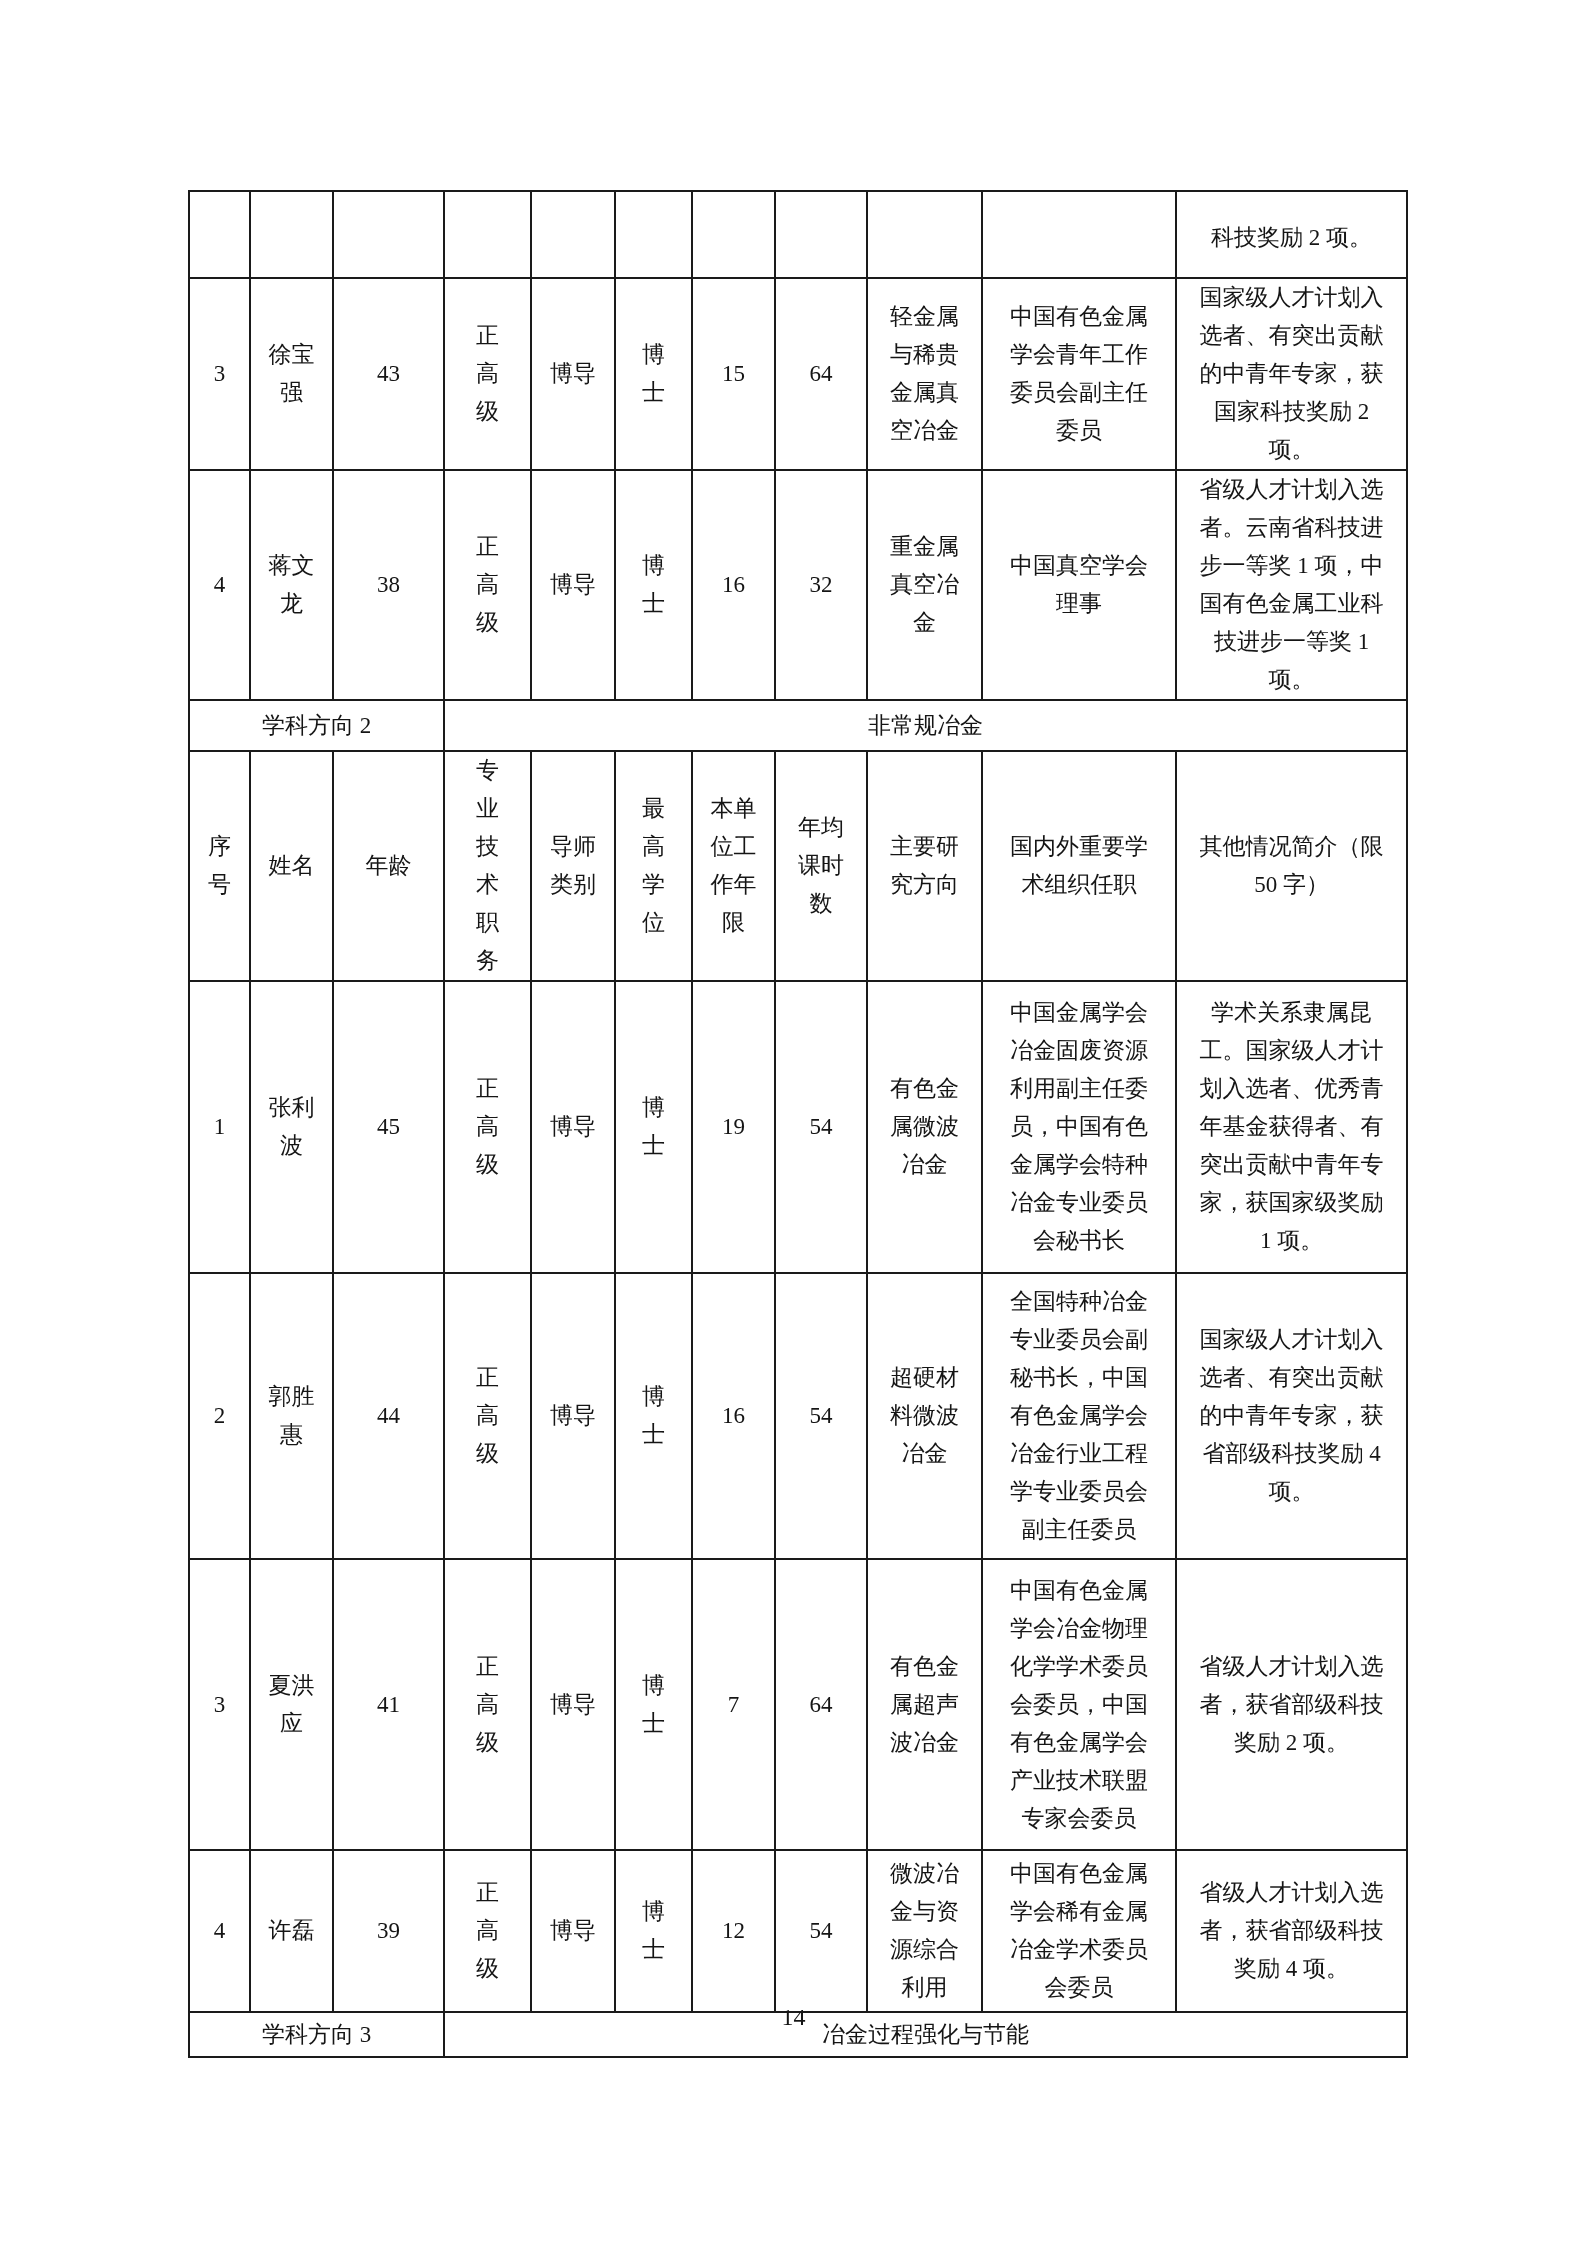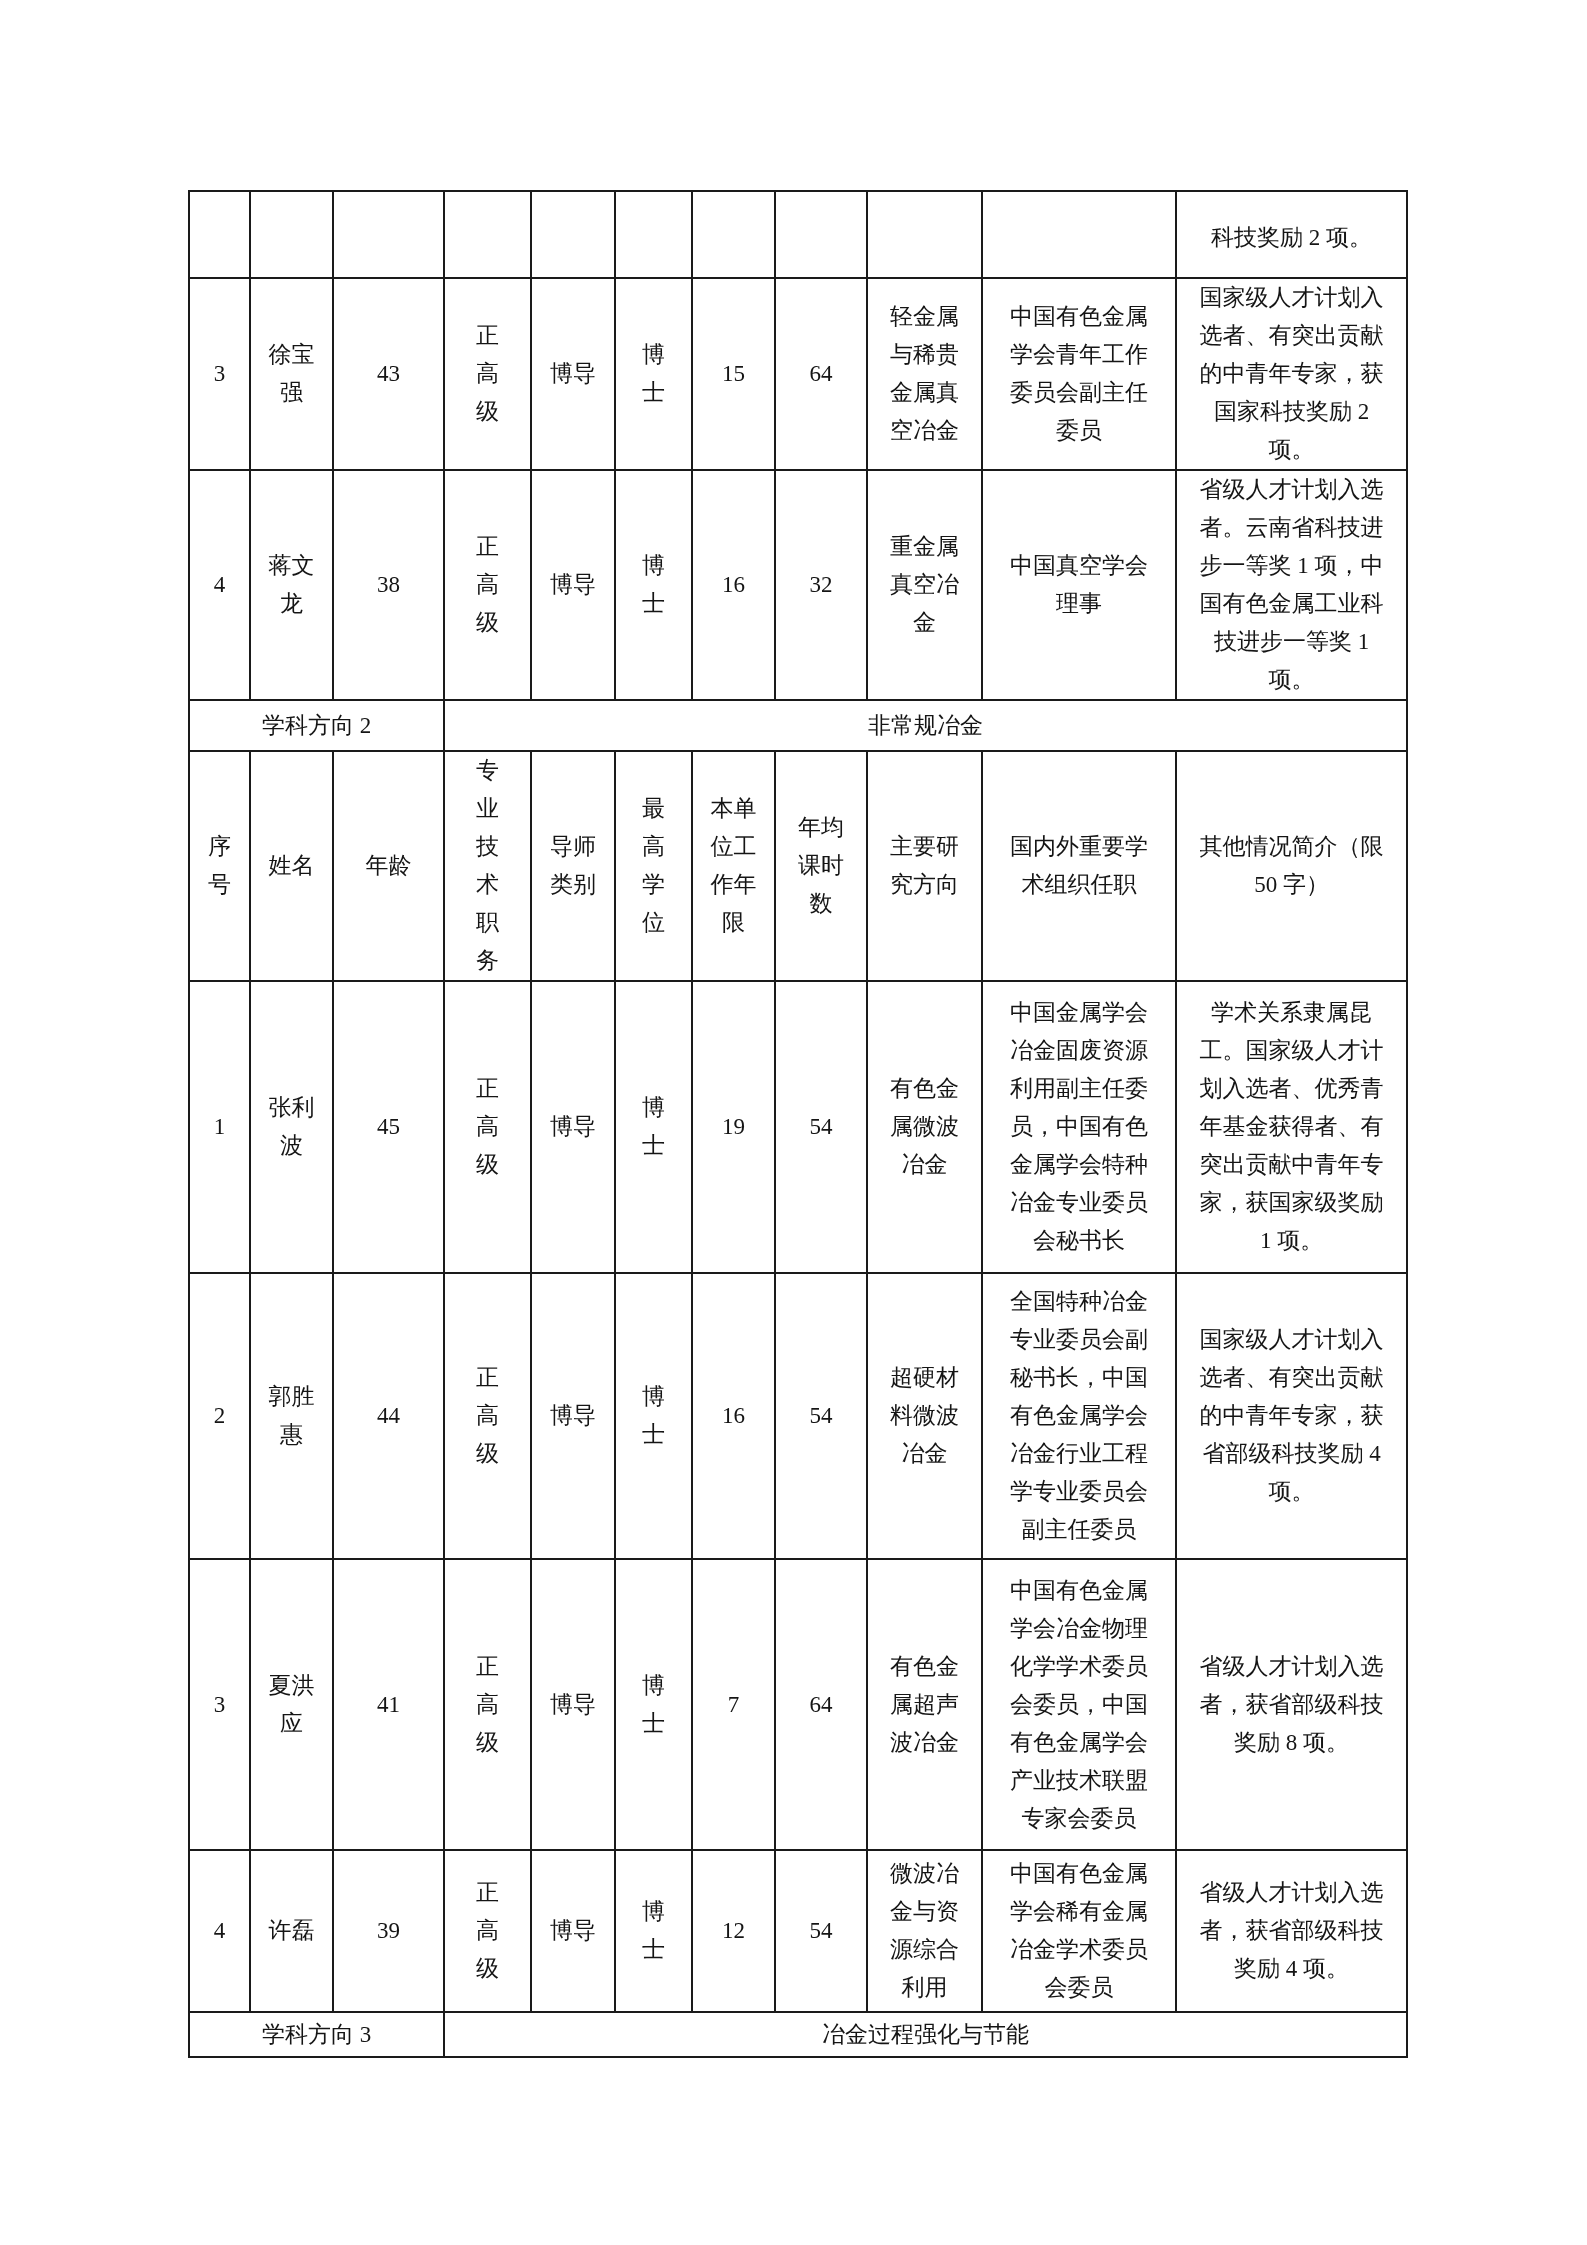--- a/index.html
+++ b/index.html
@@ -174,21 +174,21 @@
       <td class="c1">3</td>
       <td class="c2">夏洪应</td>
       <td class="c3">41</td>
       <td class="c4">正高级</td>
       <td class="c5">博导</td>
       <td class="c6">博士</td>
       <td class="c7">7</td>
       <td class="c8">64</td>
       <td class="c9">有色金属超声波冶金</td>
       <td class="c10">中国有色金属学会冶金物理化学学术委员会委员，中国有色金属学会产业技术联盟专家会委员</td>
-      <td class="c11">省级人才计划入选者，获省部级科技奖励 8 项。</td>
+      <td class="c11">省级人才计划入选者，获省部级科技奖励 2 项。</td>
     </tr>
 
     <tr class="r-xl">
       <td class="c1">4</td>
       <td class="c2">许磊</td>
       <td class="c3">39</td>
       <td class="c4">正高级</td>
       <td class="c5">博导</td>
       <td class="c6">博士</td>
       <td class="c7">12</td>
@@ -199,14 +199,15 @@
     </tr>
 
     <tr class="r-sec3">
       <td colspan="3">学科方向 3</td>
       <td colspan="8">冶金过程强化与节能</td>
     </tr>
 
   </tbody>
     </table>
 
+  <div class="page-num">14</div>
 
 </div>
 
 </body></html>

